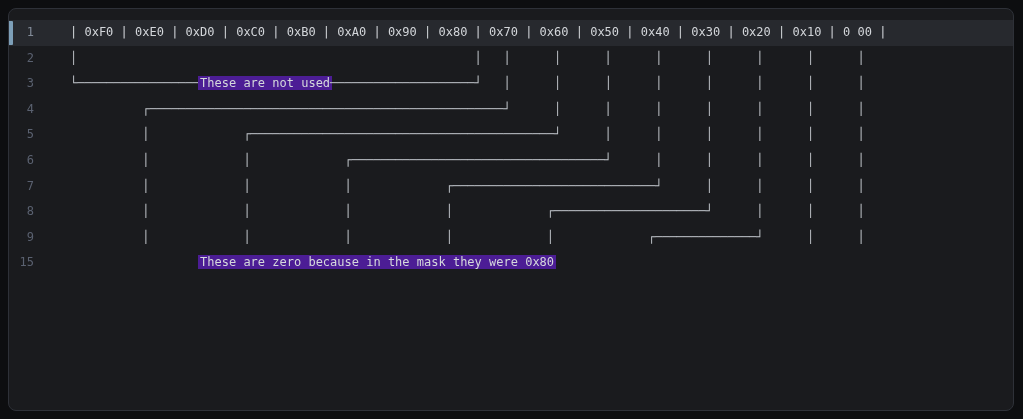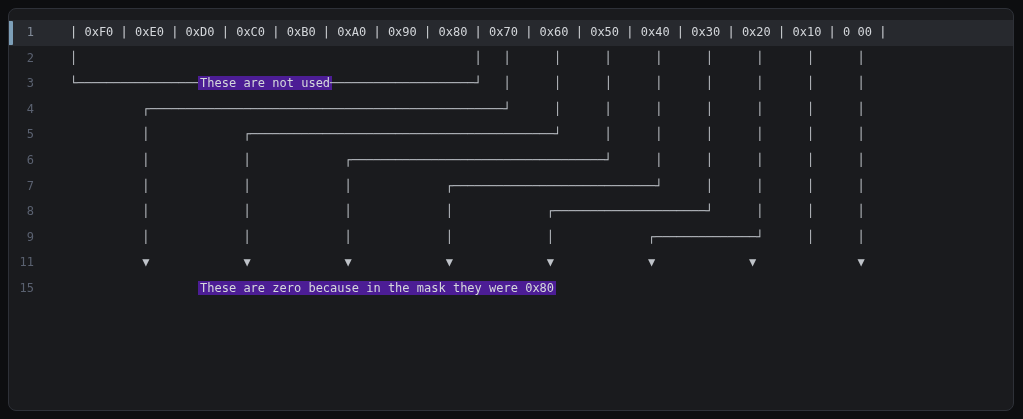--- a/index.html
+++ b/index.html
@@ -53,16 +53,15 @@
   <div id="code">
       <div class="row hl"><span class="hlbar"></span><span class="num">1</span><span class="content"><span>| 0xF0 | 0xE0 | 0xD0 | 0xC0 | 0xB0 | 0xA0 | 0x90 | 0x80 | 0x70 | 0x60 | 0x50 | 0x40 | 0x30 | 0x20 | 0x10 | 0 00 |</span></span></div>
       <div class="row"><span class="num">2</span><span class="content"><span>│                                                       │   │      │      │      │      │      │      │      │</span></span></div>
       <div class="row"><span class="num">3</span><span class="content"><span>└─────────────────</span><span class="chip">These are not used</span><span>────────────────────┘   │      │      │      │      │      │      │      │</span></span></div>
       <div class="row"><span class="num">4</span><span class="content"><span>          ┌─────────────────────────────────────────────────┘      │      │      │      │      │      │      │</span></span></div>
       <div class="row"><span class="num">5</span><span class="content"><span>          │             ┌──────────────────────────────────────────┘      │      │      │      │      │      │</span></span></div>
       <div class="row"><span class="num">6</span><span class="content"><span>          │             │             ┌───────────────────────────────────┘      │      │      │      │      │</span></span></div>
       <div class="row"><span class="num">7</span><span class="content"><span>          │             │             │             ┌────────────────────────────┘      │      │      │      │</span></span></div>
       <div class="row"><span class="num">8</span><span class="content"><span>          │             │             │             │             ┌─────────────────────┘      │      │      │</span></span></div>
       <div class="row"><span class="num">9</span><span class="content"><span>          │             │             │             │             │             ┌──────────────┘      │      │</span></span></div>
-      <div class="row"><span class="num">11</span><span class="content"><span>          ▼             ▼             ▼             ▼             ▼             ▼             ▼              ▼</span></span></div>
       <div class="row"><span class="num">15</span><span class="content"><span>                  </span><span class="chip">These are zero because in the mask they were 0x80</span></span></div>
     </div>
 </div>
 
 </body></html>

